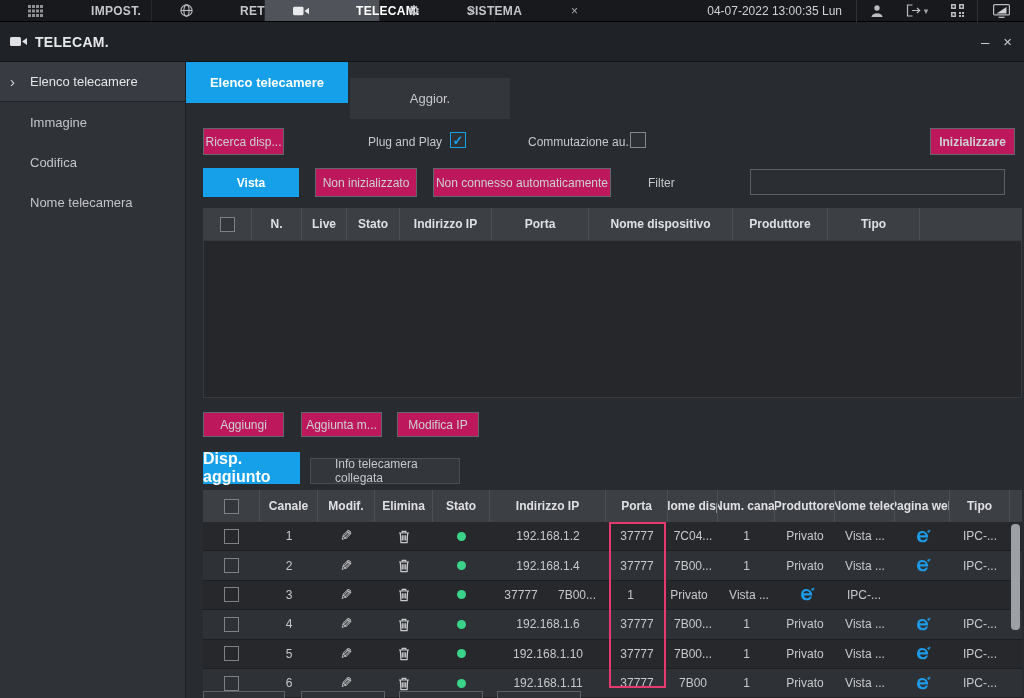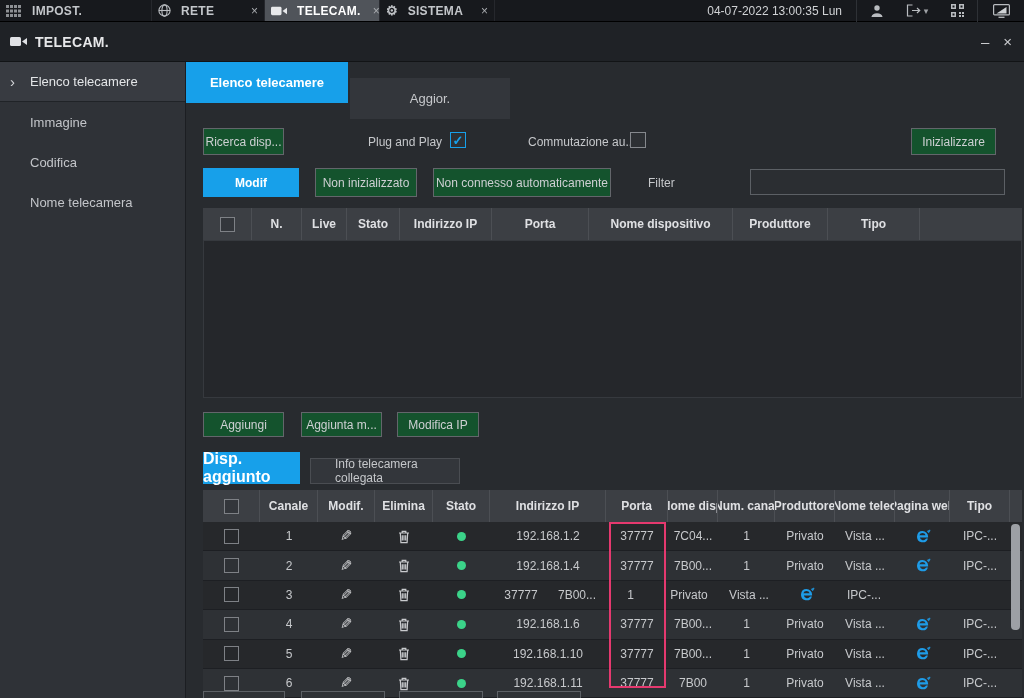--- a/index.html
+++ b/index.html
@@ -2,22 +2,22 @@
 <html><head>
 <meta charset="utf-8">
 <style>
   html,body{margin:0;padding:0;background:#101214;}
   #screen{position:relative;width:1024px;height:698px;overflow:hidden;
           background:#282b2f;color:#c7c9cc;font-family:"Liberation Sans",sans-serif;font-size:12px;}
   svg{display:block;}
   
   .topbar{position:absolute;left:0;top:0;width:1024px;height:22px;background:#17191d;
           display:flex;align-items:stretch;border-bottom:1px solid #000;box-sizing:border-box;}
-  .ttab{display:flex;align-items:center;box-sizing:border-box;padding:0 6px;
-        border-right:1px solid #26282d;color:#c3c6ca;font-weight:bold;}
+  .ttab{display:flex;align-items:center;box-sizing:border-box;padding:0 28px;
+        border-right:1px solid #26282d;color:#c3c6ca;font-weight:bold;gap:37px;}
   .ttab .lbl{margin-left:10px;letter-spacing:.3px;}
   .ttab .x{margin-left:auto;color:#a8abaf;font-weight:normal;font-size:12px;padding-left:12px;}
   .ttab.active{background:#50545a;color:#fff;}
   .t-impost{width:152px;} .t-rete{width:113px;} .t-telecam{width:115px;} .t-sistema{width:115px;}
   .tright{margin-left:auto;display:flex;align-items:center;}
   .datetime{padding:0 14px;color:#d0d2d5;font-weight:normal;}
   .vdiv{width:1px;height:22px;background:#2e3136;}
   .tico{width:40px;height:22px;display:flex;align-items:center;justify-content:center;gap:3px;}
   .caret{color:#9fa2a6;font-size:9px;}
   
@@ -33,21 +33,21 @@
              font-size:13px;position:relative;box-sizing:border-box;}
   .side-item.active{background:#383b41;border-bottom:1px solid #202327;color:#e3e5e7;}
   .chev{position:absolute;left:10px;top:50%;transform:translateY(-54%);font-size:15px;color:#d4d6d9;}
   
   .main{position:absolute;left:186px;top:62px;width:838px;height:636px;background:#282b2f;}
   .abs{position:absolute;box-sizing:border-box;}
   .tab-blue{background:#17a0ea;color:#fff;font-weight:bold;font-size:13px;
             display:flex;align-items:center;justify-content:center;}
   .tab-gray{background:#33363b;color:#c6c8cb;font-size:13px;
             display:flex;align-items:center;justify-content:center;}
-  .btn{background:#14532d;border:1px solid #63666b;color:#ced0d3;font-size:12px;
+  .btn{background:#be185d;border:1px solid #63666b;color:#ced0d3;font-size:12px;
        display:flex;align-items:center;justify-content:center;white-space:nowrap;}
   .btn-blue{background:#17a0ea;border:none;color:#fff;font-weight:bold;}
   .label{display:flex;align-items:center;color:#c6c8cb;white-space:nowrap;}
   .cbx{width:16px;height:16px;border:1px solid #85888d;background:#2d3034;
        display:flex;align-items:center;justify-content:center;box-sizing:border-box;}
   .cbx.checked{border-color:#17a0ea;color:#17a0ea;font-weight:bold;font-size:13px;}
   .input{background:#2b2e32;border:1px solid #5c6065;}
   
   .thead{display:flex;background:#3c3f44;height:32px;}
   .thead .cell{font-weight:bold;color:#dfe0e3;border-right:1px solid #4c4f54;}
@@ -194,23 +194,23 @@
     <div class="abs tab-blue" style="left:0;top:0;width:162px;height:41px;">Elenco telecamere</div>
     <div class="abs tab-gray" style="left:164px;top:16px;width:160px;height:41px;">Aggior.</div>
 
     <div class="abs btn" style="left:17px;top:66px;width:81px;height:27px;">Ricerca disp...</div>
     <span class="abs label" style="left:182px;top:66px;height:27px;">Plug and Play</span>
     <div class="abs cbx checked" style="left:264px;top:70px;">
       <span>✓</span>
     </div>
     <span class="abs label" style="left:342px;top:66px;height:27px;">Commutazione au...</span>
     <div class="abs cbx" style="left:444px;top:70px;"></div>
-    <div class="abs btn" style="left:725px;top:66px;width:85px;height:27px;">Inizializzare</div>
-
-    <div class="abs btn btn-blue" style="left:17px;top:106px;width:96px;height:29px;">Modif</div>
+    <div class="abs btn" style="left:744px;top:66px;width:85px;height:27px;font-weight:bold;">Inizializzare</div>
+
+    <div class="abs btn btn-blue" style="left:17px;top:106px;width:96px;height:29px;">Vista</div>
     <div class="abs btn" style="left:129px;top:106px;width:102px;height:29px;">Non inizializzato</div>
     <div class="abs btn" style="left:247px;top:106px;width:178px;height:29px;">Non connesso automaticamente</div>
     <span class="abs label" style="left:462px;top:106px;height:29px;">Filter</span>
     <div class="abs input" style="left:564px;top:107px;width:255px;height:26px;"></div>
 
     <div class="abs thead" style="left:17px;top:146px;width:819px;">
       <div class="cell uc0">
         <span class="rowcbx" style="background:#33363b;"></span>
       </div>
       <div class="cell uc1">N.</div>

